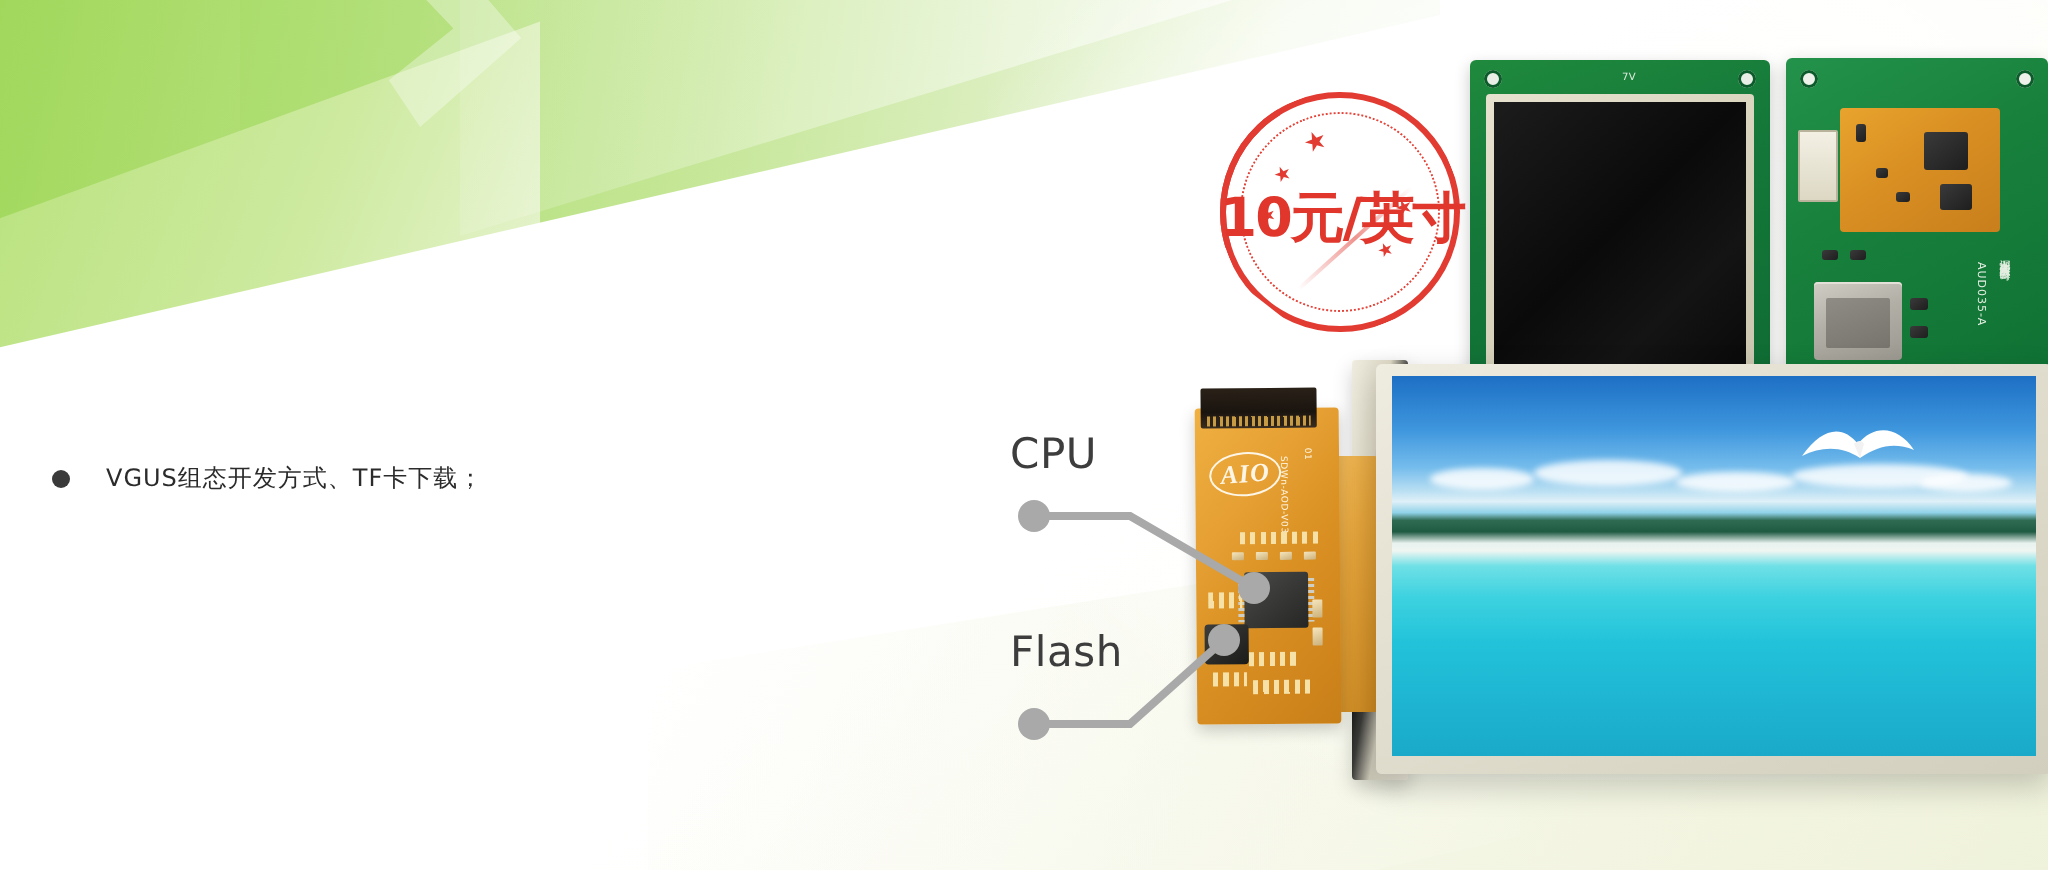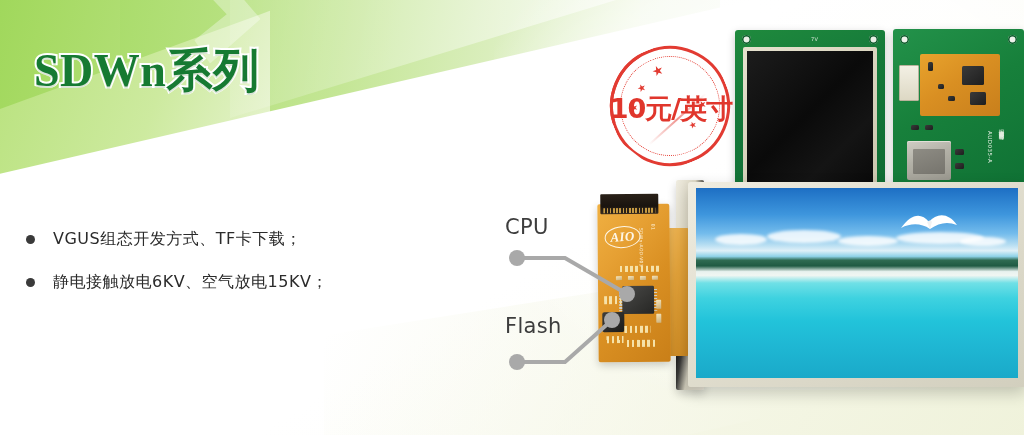--- a/index.html
+++ b/index.html
@@ -100,21 +100,21 @@
 
   
   .bullets { position:absolute; left:26px; top:222px; z-index:12; }
   .bullet-row { display:flex; align-items:center; height:34px; margin-bottom:9px; }
   .bullet-dot {
     width:9px; height:9px; border-radius:50%;
     background:#3a3a3a; margin-right:18px; flex:0 0 auto;
   }
   .bullet-text {
     font-family:"DejaVu Sans", sans-serif;
-    font-size:16px; color:#2b2b2b; letter-spacing:.5px; white-space:nowrap;
+    font-size:12px; color:#2b2b2b; letter-spacing:.5px; white-space:nowrap;
   }
 
   
   .stamp {
     position:absolute; left:604px; top:40px; width:132px; height:132px;
     z-index:13; transform:rotate(-22deg);
   }
   .stamp-ring-outer {
     position:absolute; inset:6px; border-radius:50%;
     border:3.2px solid #e23b32;
@@ -411,31 +411,26 @@
         <div class="cloud" style="left:82%; top:26%; width:46px; height:9px;"></div>
         <svg class="seagull" viewBox="0 0 60 26">
           <path d="M2 17 C12 3 22 1 30 11 C38 1 50 2 58 14 C48 10 40 12 31 18 C22 12 12 12 2 17 Z" fill="#ffffff"></path>
           <path d="M28 11 C30 9 32 9 33 11 L31 18 Z" fill="#f2f2f2"></path>
         </svg>
       </div>
     </div>
   </div>
 
   <div class="headline">
-    <div class="title-1">SDWn系列</div>
   </div>
 
   <div class="bullets">
     <div class="bullet-row">
       <span class="bullet-dot"></span>
       <span class="bullet-text">VGUS组态开发方式、TF卡下载；</span>
-    </div>
-    <div class="bullet-row">
-      <span class="bullet-dot"></span>
-      <span class="bullet-text">静电接触放电6KV、空气放电15KV；</span>
     </div>
   </div>
 
   <div class="stamp">
     <div class="stamp-ring-outer"></div>
     <div class="stamp-ring-arc"></div>
     <div class="stamp-ring-inner"></div>
     <span class="stamp-star" style="left:62px; top:22px;">★</span>
     <span class="stamp-star" style="left:42px; top:34px; font-size:10px;">★</span>
     <span class="stamp-star" style="left:28px; top:50px; font-size:9px;">★</span>

